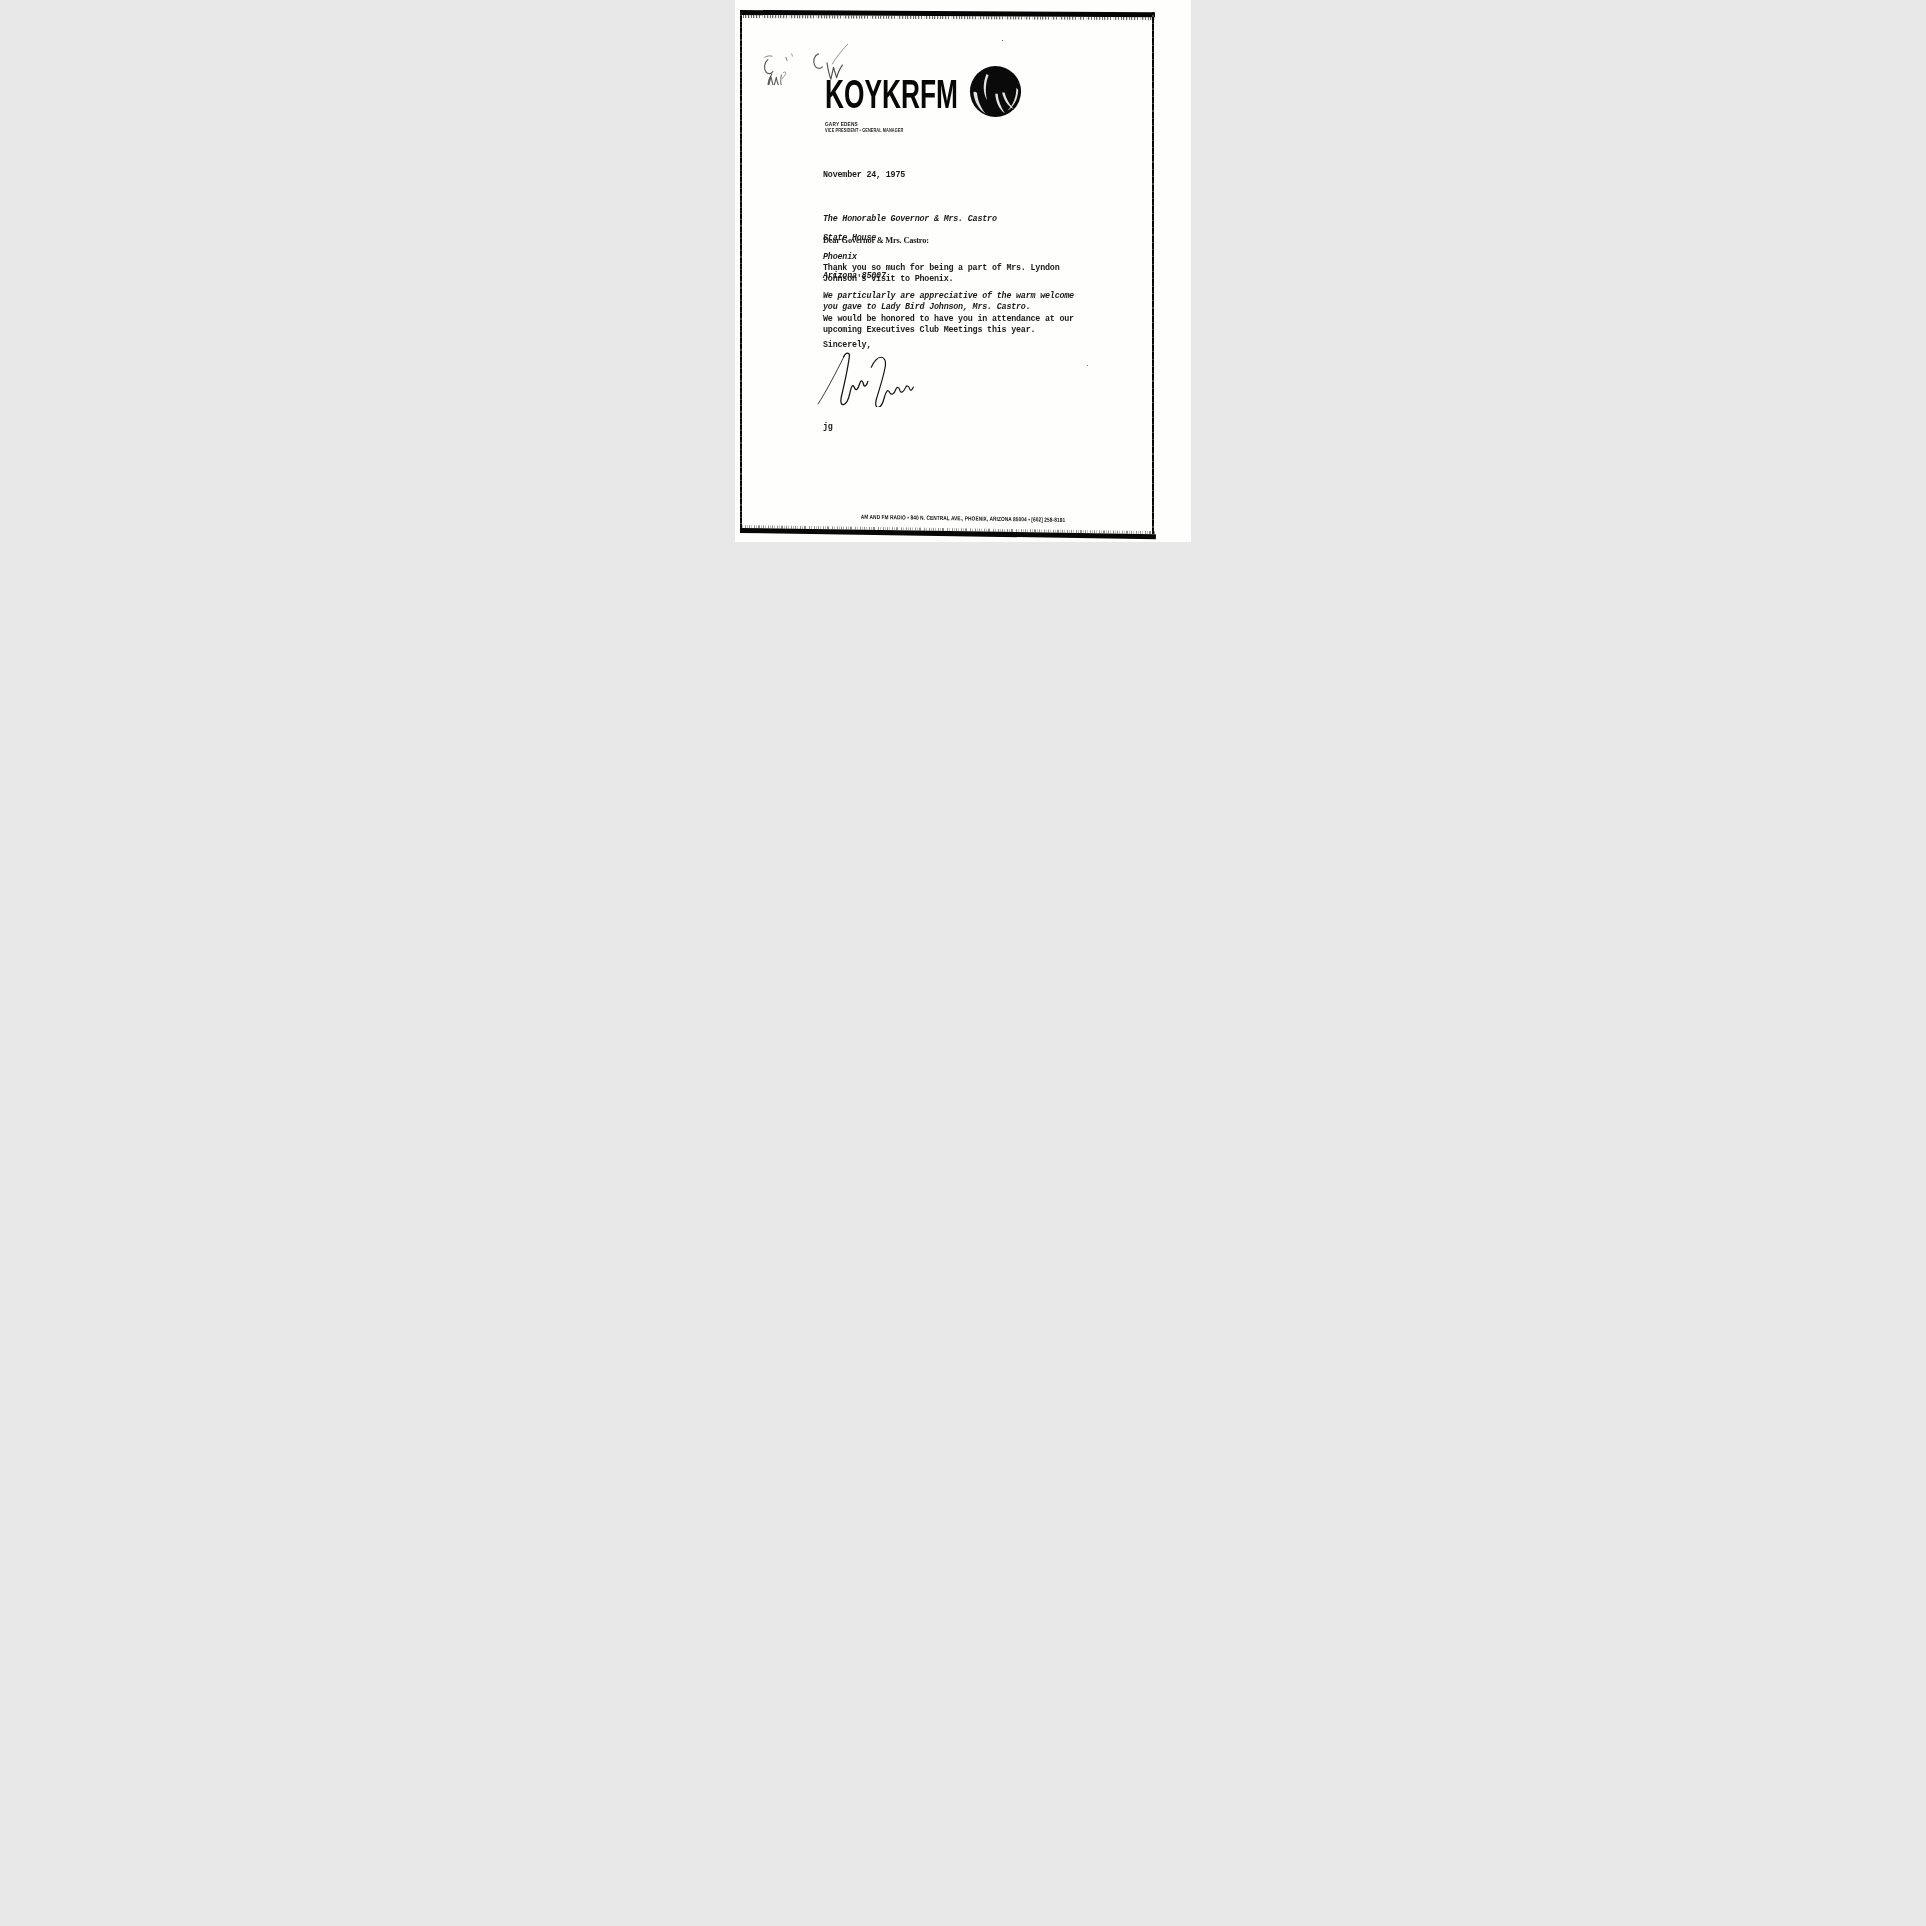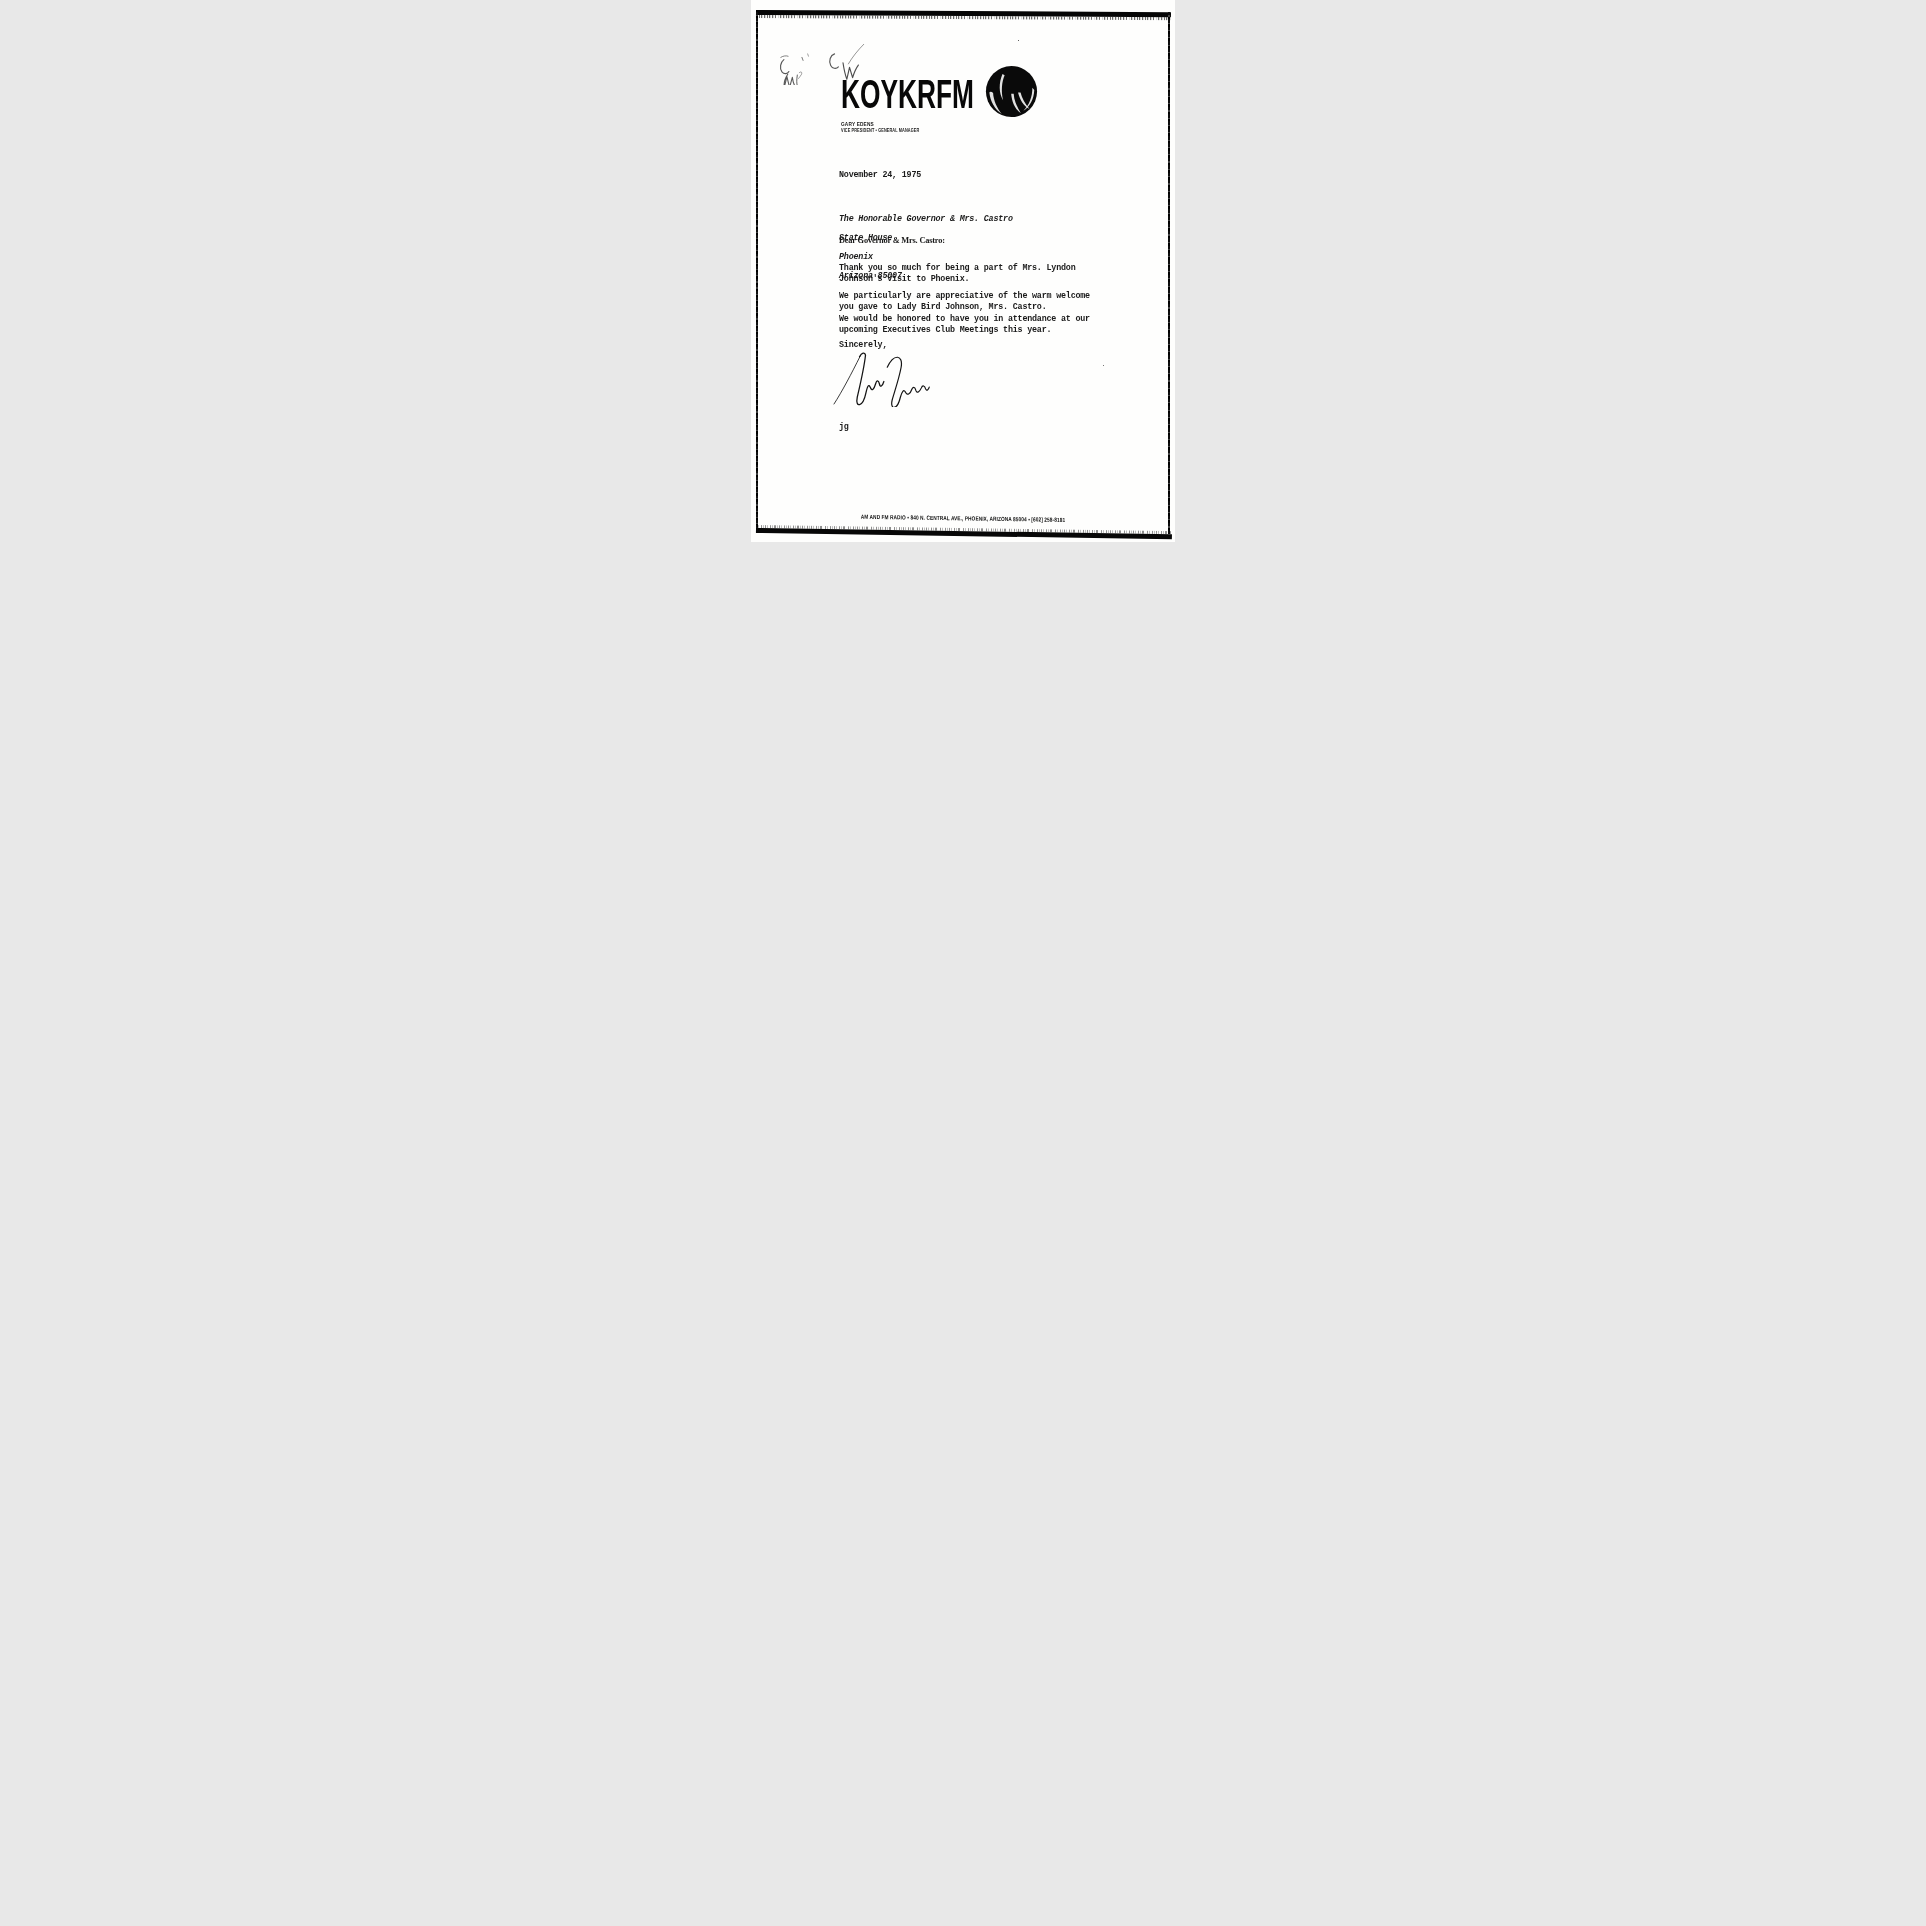--- a/index.html
+++ b/index.html
@@ -4,20 +4,21 @@
 <style>
   html,body{margin:0;padding:0;background:#e8e8e8;}
   .page{
     position:relative;
     width:424px;height:542px;
     margin:0 auto;
     background:#fefefd;
     overflow:hidden;
     font-family:"Liberation Sans","DejaVu Sans",sans-serif;
     color:#161616;
+    padding-left:32px;
   }
   
   .frame-top{
     position:absolute;left:4.6px;top:10px;width:415px;height:4.6px;
     background:#050505;transform:rotate(.3deg);transform-origin:left top;
   }
   .frame-top::after{
     content:"";position:absolute;left:0;top:4.6px;width:100%;height:3.5px;
     background:repeating-linear-gradient(90deg,rgba(20,20,20,.65) 0 0.8px,rgba(90,90,90,.25) 0.8px 1.5px,transparent 1.5px 2.7px);
     filter:blur(0.3px);
@@ -61,21 +62,21 @@
   .typed{
     position:absolute;left:88px;
     font-family:"Liberation Mono","DejaVu Sans Mono",monospace;
     font-weight:700;font-size:8.4px;line-height:10.8px;color:#1b1b1b;
     white-space:pre-line;letter-spacing:-0.2px;
   }
   .date{top:170px;}
   .address{top:205px;line-height:9.6px;font-style:italic;}
   .salutation{top:236px;font-family:Liberation Serif, serif;}
   .p1{top:263px;}
-  .p2{top:291px;}
+  .p2{top:291px;font-style:italic;}
   .p3{top:314px;}
   .closing{top:340px;text-align:center;}
   .initials{top:400px;margin-top:22px;}
 
   .signature{position:absolute;left:80px;top:347px;width:99px;height:60px;}
   .scribbles{position:absolute;left:25px;top:42px;width:91px;height:43px;}
 
   
   .footer-line{
     position:absolute;left:50%;top:515px;

